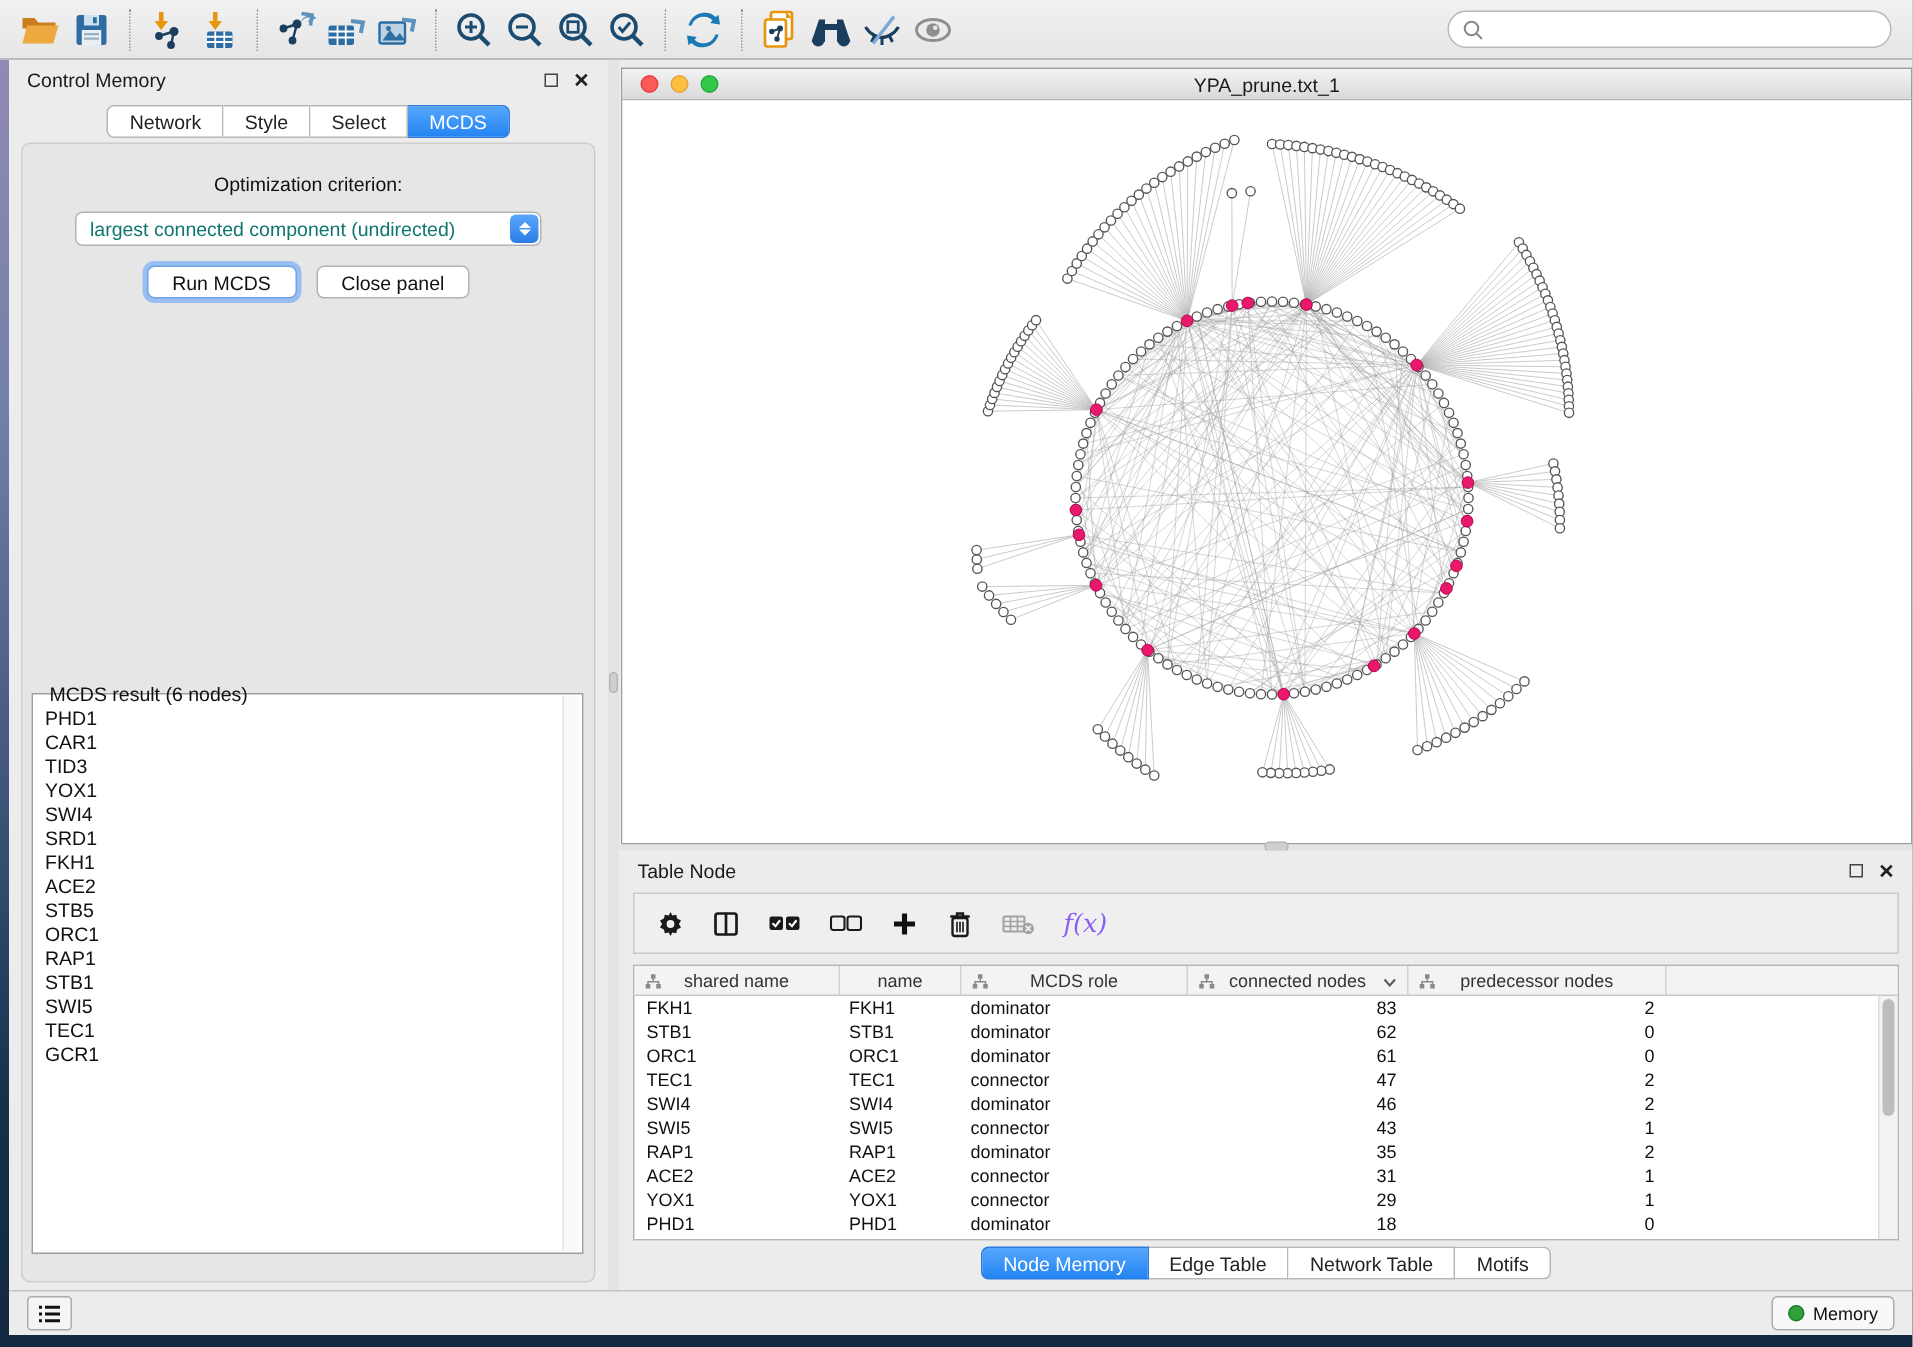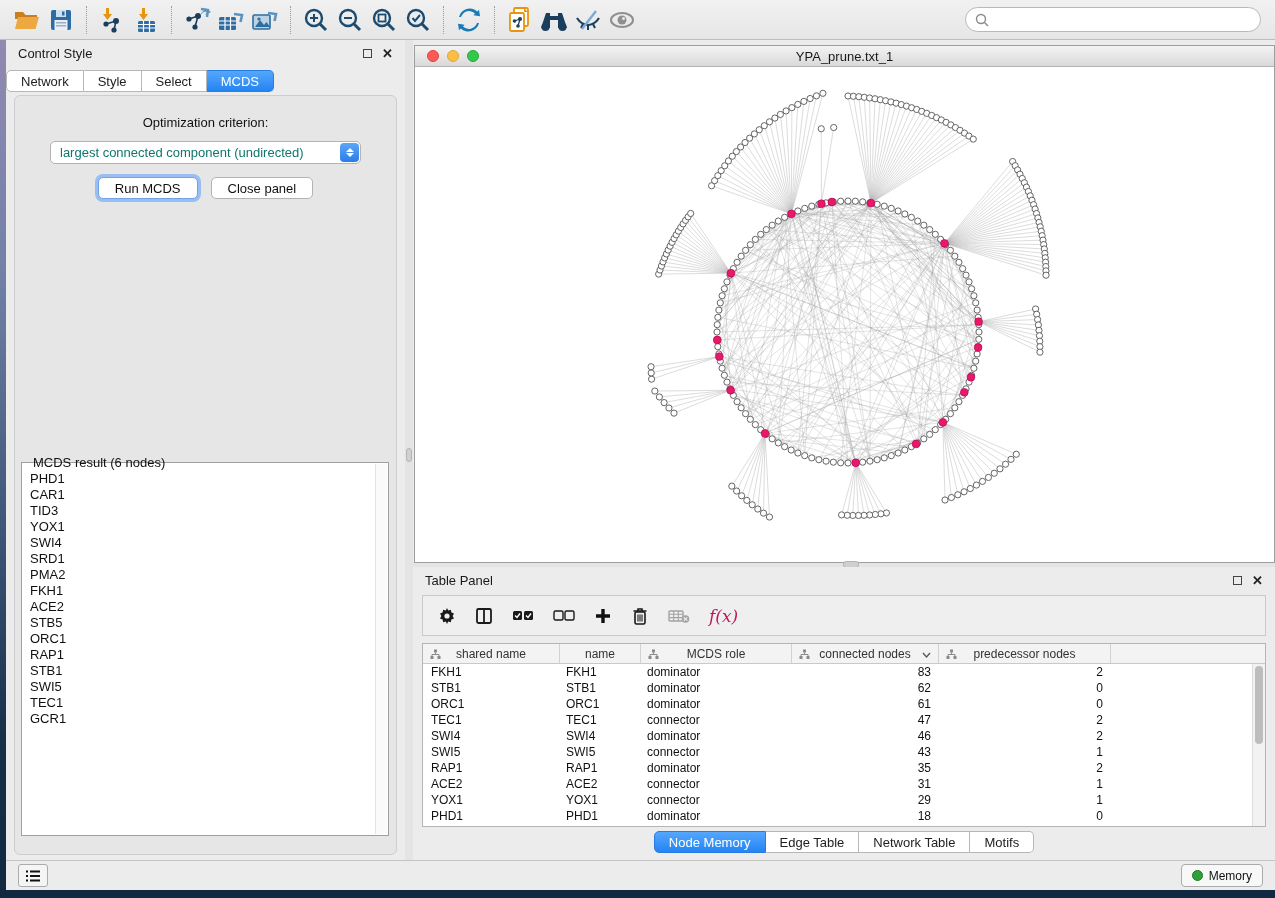--- a/index.html
+++ b/index.html
@@ -25,21 +25,21 @@
   }
   .searchbox input { border:none; outline:none; flex:1; font-size:12px; background:transparent; margin-left:5px; }
   
   .app-main { position:absolute; top:40px; left:6px; right:0; bottom:38px; background:#ececec; }
   
   .control-panel { position:absolute; top:0; left:0; width:399px; bottom:0; background:#ececec; }
   .panel-header { height:26px; display:flex; align-items:center; padding:0 12px; font-size:13px; color:#1a1a1a; }
   .panel-header .ph-icons { margin-left:auto; display:flex; align-items:center; gap:10px; }
   .float-ico { width:9px; height:9px; border:1.5px solid #444; display:inline-block; }
   .close-ico { font-size:13px; font-weight:bold; color:#222; line-height:1; }
-  .tabs-row { position:absolute; top:30px; left:0; right:0; display:flex; }
+  .tabs-row { position:absolute; top:30px; left:0; right:0; display:flex; justify-content:center; }
   .seg { display:flex; }
   .seg .tab {
     font-size:13px; color:#222; background:#fff; border:1px solid #b7b7b7; border-left:none;
     padding:3px 14px; height:22px; display:flex; align-items:center; cursor:default;
   }
   .seg .tab:first-child { border-left:1px solid #b7b7b7; border-radius:5px 0 0 5px; }
   .seg .tab:last-child { border-radius:0 5px 5px 0; }
   .seg .tab.active { background:linear-gradient(#55a7fd,#2484f2); border-color:#2a7de0; color:#fff; }
   .panel-body {
     position:absolute; top:55px; left:8px; right:8px; bottom:5px;
@@ -94,21 +94,21 @@
   
   .hsplit { position:absolute; top:523px; left:0; right:0; height:4px; background:#e4e4e4; }
   .hsplit .handle { position:absolute; left:430px; top:-2px; width:16px; height:7px; background:#cfcfcf; border:1px solid #b5b5b5; border-radius:3px; }
   
   .table-panel { position:absolute; top:527px; left:0; right:0; bottom:0; background:#ececec; }
   .tp-toolbar {
     position:absolute; top:28px; left:9px; right:9px; height:41px;
     background:#efefef; border:1px solid #c9c9c9; display:flex; align-items:center; gap:19px; padding-left:15px;
   }
   .tp-ico { display:flex; align-items:center; justify-content:center; }
-  .fx { font-family:"DejaVu Serif", serif; font-style:italic; font-size:17px; color:#be185d; }
+  .fx { font-family:"DejaVu Serif", serif; font-style:italic; font-size:17px; color:#8b5cf6; }
   .table-box { position:absolute; top:76px; left:9px; right:9px; height:184px; border:1px solid #b5b5b5; background:#fff; }
   .thead { height:20px; background:#f3f3f3; border-bottom:1px solid #c9c9c9; display:flex; }
   .th { position:relative; border-right:1px solid #d2d2d2; font-size:12px; color:#333; display:flex; align-items:center; justify-content:center; }
   .th .colicon { position:absolute; left:7px; top:5px; }
   .th .sortchev { position:absolute; right:7px; top:8px; }
   .w0{width:137px;} .w1{width:81px;} .w2{width:151px;} .w3{width:147px;} .w4{width:172px;}
   .wfill { flex:1; border-right:none; }
   .tbody { position:absolute; top:20px; left:0; right:13px; bottom:0; overflow:hidden; }
   .tr { display:flex; height:16px; }
   .td { font-size:12px; color:#111; line-height:16px; white-space:nowrap; overflow:hidden; }
@@ -274,21 +274,21 @@
         <path d="M9.5 9.5l3.5 3.5" stroke="#8a8a8a" stroke-width="1.4"></path>
       </svg>
     <input type="text" placeholder="" style="">
   </div>
 </div>
 
 <div class="app-main">
 
   <div class="control-panel">
     <div class="panel-header">
-      <span>Control Style</span>
+      <span>Control Memory</span>
       <span class="ph-icons">
         <span class="float-ico"></span>
         <span class="close-ico">✕</span>
       </span>
     </div>
     <div class="tabs-row">
       <div class="seg">
         <div class="tab">Network</div>
         <div class="tab">Style</div>
         <div class="tab">Select</div>
@@ -312,21 +312,20 @@
       </div>
       <div class="result-box">
         <div class="result-legend">MCDS result (6 nodes)</div>
         <div class="result-list">
             <div class="mcds-item">PHD1</div>
             <div class="mcds-item">CAR1</div>
             <div class="mcds-item">TID3</div>
             <div class="mcds-item">YOX1</div>
             <div class="mcds-item">SWI4</div>
             <div class="mcds-item">SRD1</div>
-            <div class="mcds-item">PMA2</div>
             <div class="mcds-item">FKH1</div>
             <div class="mcds-item">ACE2</div>
             <div class="mcds-item">STB5</div>
             <div class="mcds-item">ORC1</div>
             <div class="mcds-item">RAP1</div>
             <div class="mcds-item">STB1</div>
             <div class="mcds-item">SWI5</div>
             <div class="mcds-item">TEC1</div>
             <div class="mcds-item">GCR1</div>
           </div>
@@ -1052,21 +1051,21 @@
           </svg>
       </div>
     </div>
 
     <div class="hsplit">
         <div class="handle"></div>
       </div>
 
     <div class="table-panel">
       <div class="panel-header">
-        <span>Table Panel</span>
+        <span>Table Node</span>
         <span class="ph-icons">
           <span class="float-ico"></span>
           <span class="close-ico">✕</span>
         </span>
       </div>
       <div class="tp-toolbar">
         <span class="tp-ico">
           <svg width="18" height="18" viewBox="0 0 18 18">
               <path d="M9 1l1.2 2.4 2.6-.6.6 2.6L16 6.6 14.6 9 16 11.4l-2.6 1.2-.6 2.6-2.6-.6L9 17l-1.2-2.4-2.6.6-.6-2.6L2 11.4 3.4 9 2 6.6l2.6-1.2.6-2.6 2.6.6z" fill="#1a1a1a"></path>
               <circle cx="9" cy="9" r="2.6" fill="#efefef"></circle>

